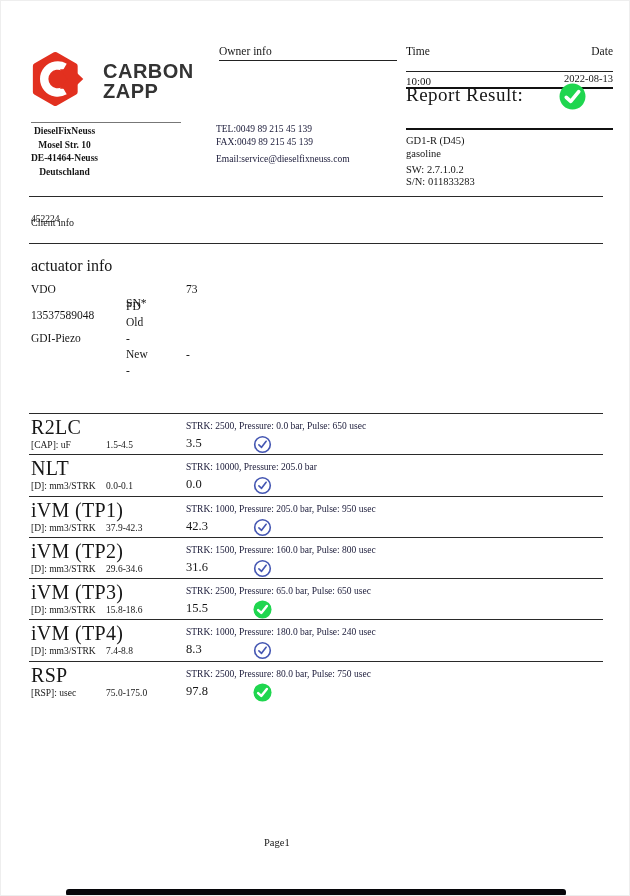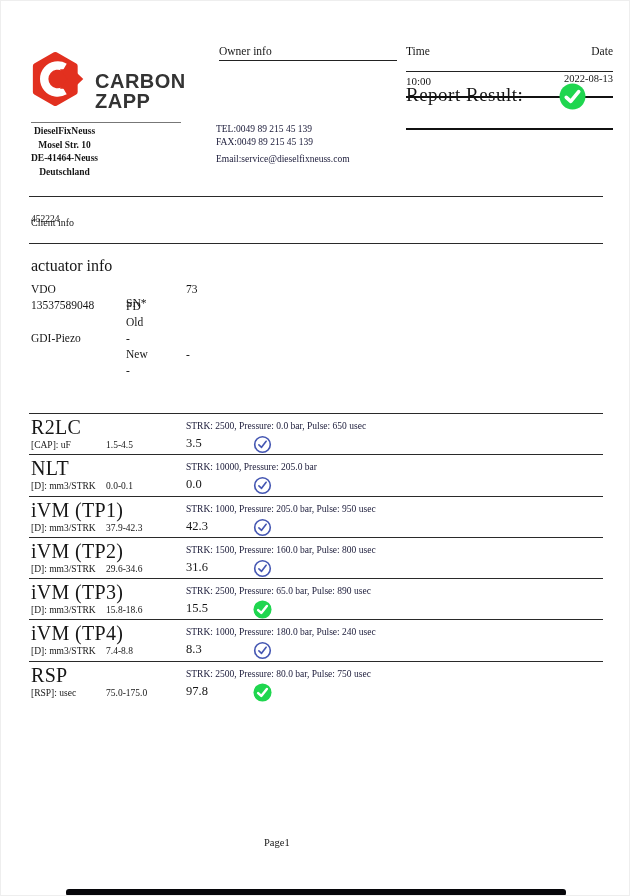--- a/index.html
+++ b/index.html
@@ -5,32 +5,32 @@
   * { margin:0; padding:0; box-sizing:border-box; }
   html,body { background:#fff; }
   .page {
     position:relative; width:630px; height:896px; background:#ffffff;
     font-family:"Liberation Serif", serif; color:#161616; overflow:hidden;
     border:1px solid #eee;
   }
   .abs { position:absolute; }
 
   
-  .logo { left:30px; top:50px; display:flex; align-items:flex-end; gap:8px; }
+  .logo { left:30px; top:50px; display:flex; align-items:center; gap:16px; }
   .logo-text { font-family:"Liberation Sans", sans-serif; font-weight:800;
     font-size:20px; line-height:20px; letter-spacing:0.5px; color:#333; }
 
   
   .owner-label { left:218px; top:44px; width:178px; font-size:11.5px;
     border-bottom:1px solid #222; padding-bottom:3px; }
   .td-block { left:405px; top:44px; width:207px; }
   .td-row1 { display:flex; justify-content:space-between; font-size:11.5px;
     border-bottom:1px solid #222; padding-bottom:14px; }
   .td-row2 { display:flex; justify-content:space-between;
-    border-bottom:2px solid #111; padding-bottom:9px; }
+    border-bottom:2px solid #111; padding-bottom:0; }
   .time-value { font-size:11px; padding-top:3px; }
   .date-value { font-size:10.5px; padding-top:1px; }
   .report-result { left:405px; top:83px; font-size:19px; letter-spacing:0.5px; }
   .report-check { left:558px; top:82px; }
 
   
   .owner-rule { left:30px; top:121px; width:150px; border-top:1px solid #777; }
   .owner-address { left:30px; top:124px; font-size:9.5px; font-weight:bold; line-height:13.5px;text-align:center; }
   .contact { font-size:9.5px; color:#20203e; }
   .contact.tel { left:215px; top:123px; } .contact.fax { left:215px; top:136px; }
@@ -108,31 +108,37 @@
     <div>DieselFixNeuss</div>
     <div>Mosel Str. 10</div>
     <div>DE-41464-Neuss</div>
     <div>Deutschland</div>
   </div>
   <div class="abs contact tel">TEL:0049 89 215 45 139</div>
   <div class="abs contact fax">FAX:0049 89 215 45 139</div>
   <div class="abs contact email">Email:service@dieselfixneuss.com</div>
 
   <div class="abs machine-rule"></div>
+  <div class="abs machine">
+    <div>GD1-R (D45)</div>
+    <div>gasoline</div>
+    <div class="sw">SW: 2.7.1.0.2</div>
+    <div style="line-height:12px">S/N: 011833283</div>
+  </div>
 
   <div class="abs rule-full r1"></div>
   <div class="abs client-label">Client info</div>
   <div class="abs client-id">452224</div>
   <div class="abs rule-full r2"></div>
 
   <div class="abs actuator-label">actuator info</div>
   <div class="abs acell" style="left:30px;top:282px">VDO</div>
   <div class="abs acell" style="left:125px;top:296px">SN*</div>
   <div class="abs acell" style="left:185px;top:282px">73</div>
-  <div class="abs acell" style="left:30px;top:298px">13537589048</div>
+  <div class="abs acell" style="left:30px;top:308px">13537589048</div>
   <div class="abs acell" style="left:125px;top:299px">FD</div>
   <div class="abs acell" style="left:125px;top:315px">Old</div>
   <div class="abs acell" style="left:30px;top:331px">GDI-Piezo</div>
   <div class="abs acell" style="left:125px;top:331px">-</div>
   <div class="abs acell" style="left:125px;top:347px">New</div>
   <div class="abs acell" style="left:185px;top:347px">-</div>
   <div class="abs acell" style="left:125px;top:363px">-</div>
 
   <div class="abs test-table">
       <div class="trow">
@@ -174,21 +180,21 @@
         <div class="t-unit">[D]: mm3/STRK</div>
         <div class="t-range">29.6-34.6</div>
         <div class="t-value">31.6</div>
         <div class="t-check"><svg width="19" height="19" viewBox="0 0 20 20">
             <circle cx="10" cy="10" r="8.2" fill="#fff" stroke="#4456b2" stroke-width="1.7"></circle>
             <path d="M6.2 10.4 L9 13 L13.8 6.6" fill="none" stroke="#4456b2" stroke-width="1.7" stroke-linecap="round" stroke-linejoin="round"></path>
           </svg></div>
       </div>
       <div class="trow">
         <div class="t-name">iVM (TP3)</div>
-        <div class="t-params">STRK: 2500, Pressure: 65.0 bar, Pulse: 890 usec</div>
+        <div class="t-params">STRK: 2500, Pressure: 65.0 bar, Pulse: 650 usec</div>
         <div class="t-unit">[D]: mm3/STRK</div>
         <div class="t-range">15.8-18.6</div>
         <div class="t-value">15.5</div>
         <div class="t-check"><svg width="19" height="19" viewBox="0 0 20 20">
             <circle cx="10" cy="10" r="9.5" fill="#1fd64f"></circle>
             <path d="M5.4 10.6 L8.7 13.6 L14.6 6.4" fill="none" stroke="#fff" stroke-width="2.6" stroke-linecap="round" stroke-linejoin="round"></path>
           </svg></div>
       </div>
       <div class="trow">
         <div class="t-name">iVM (TP4)</div>

